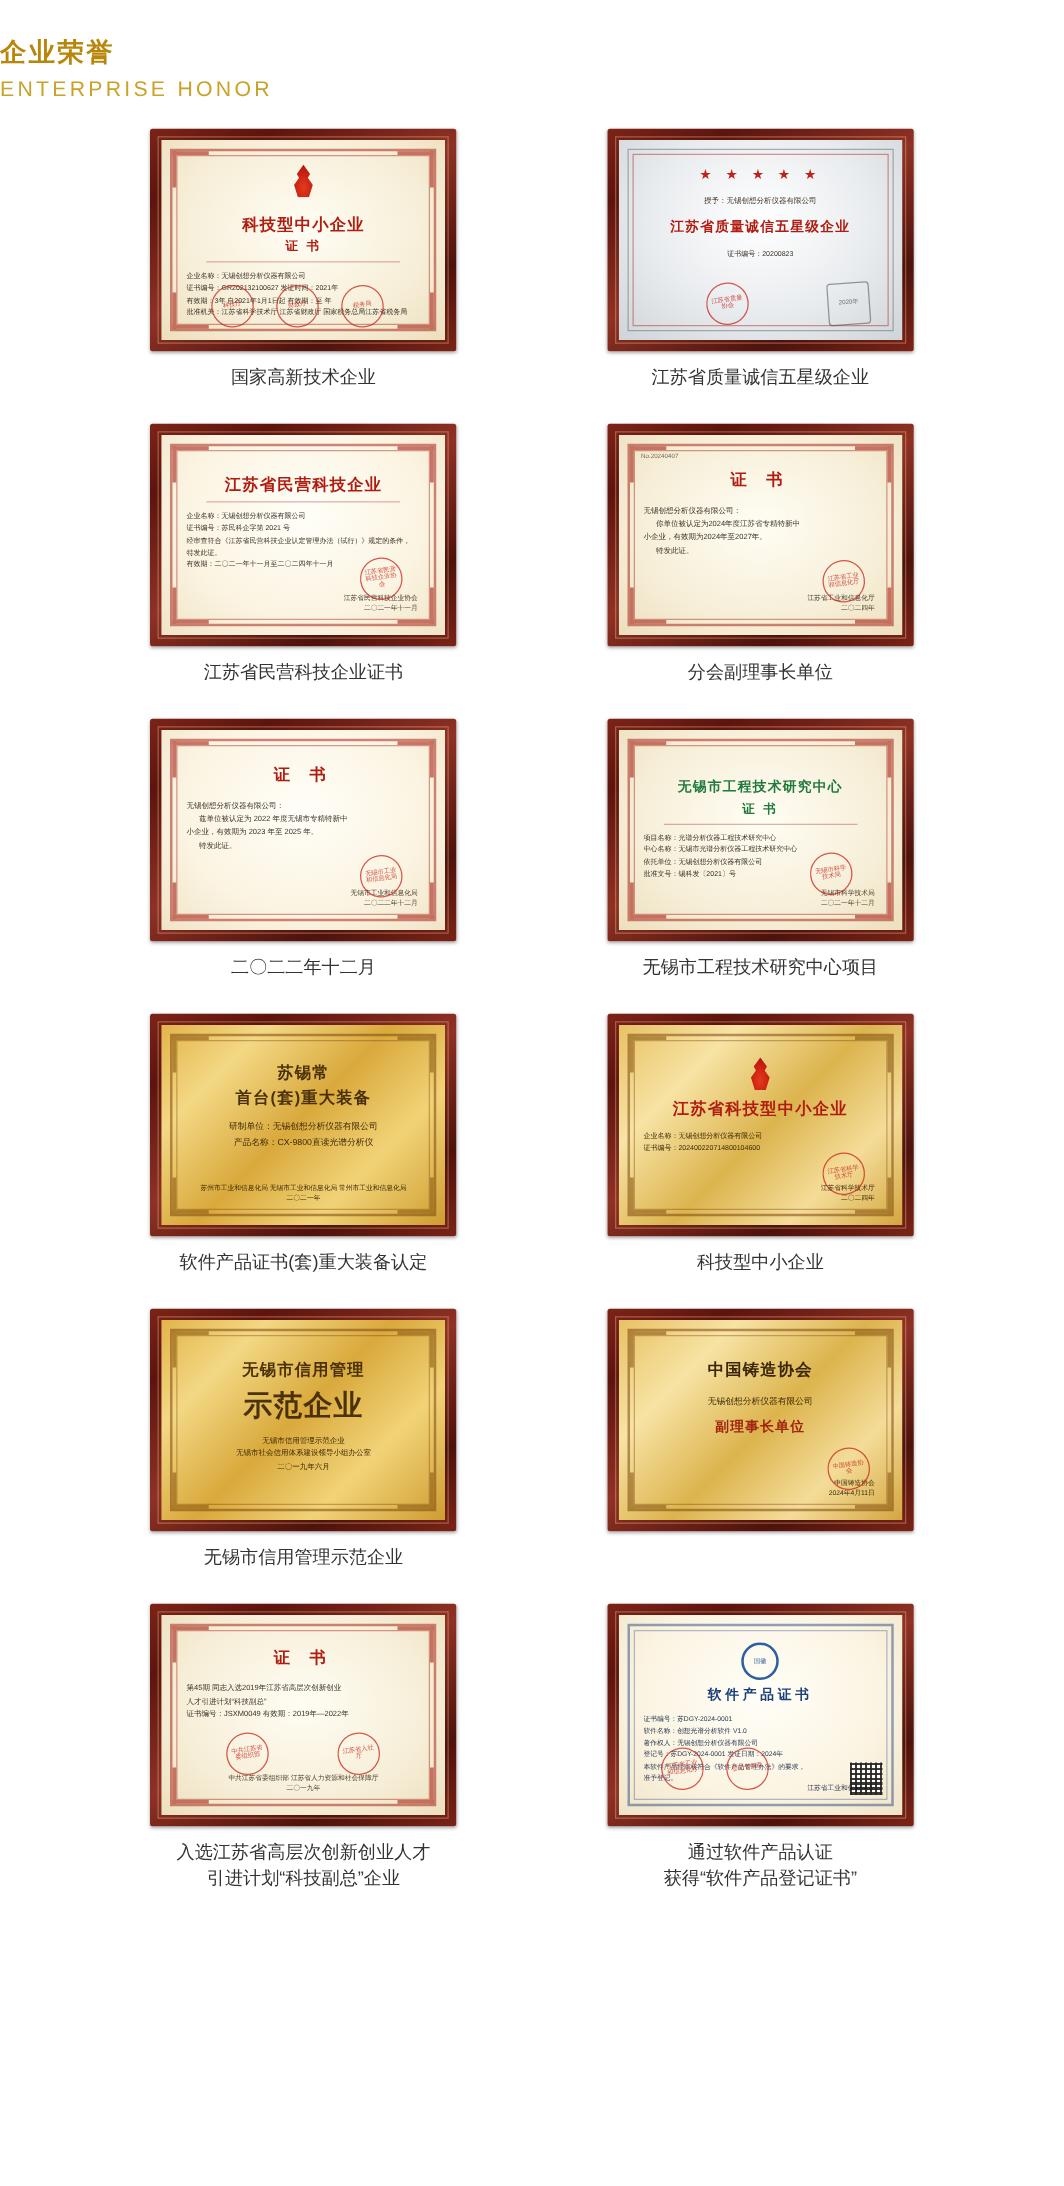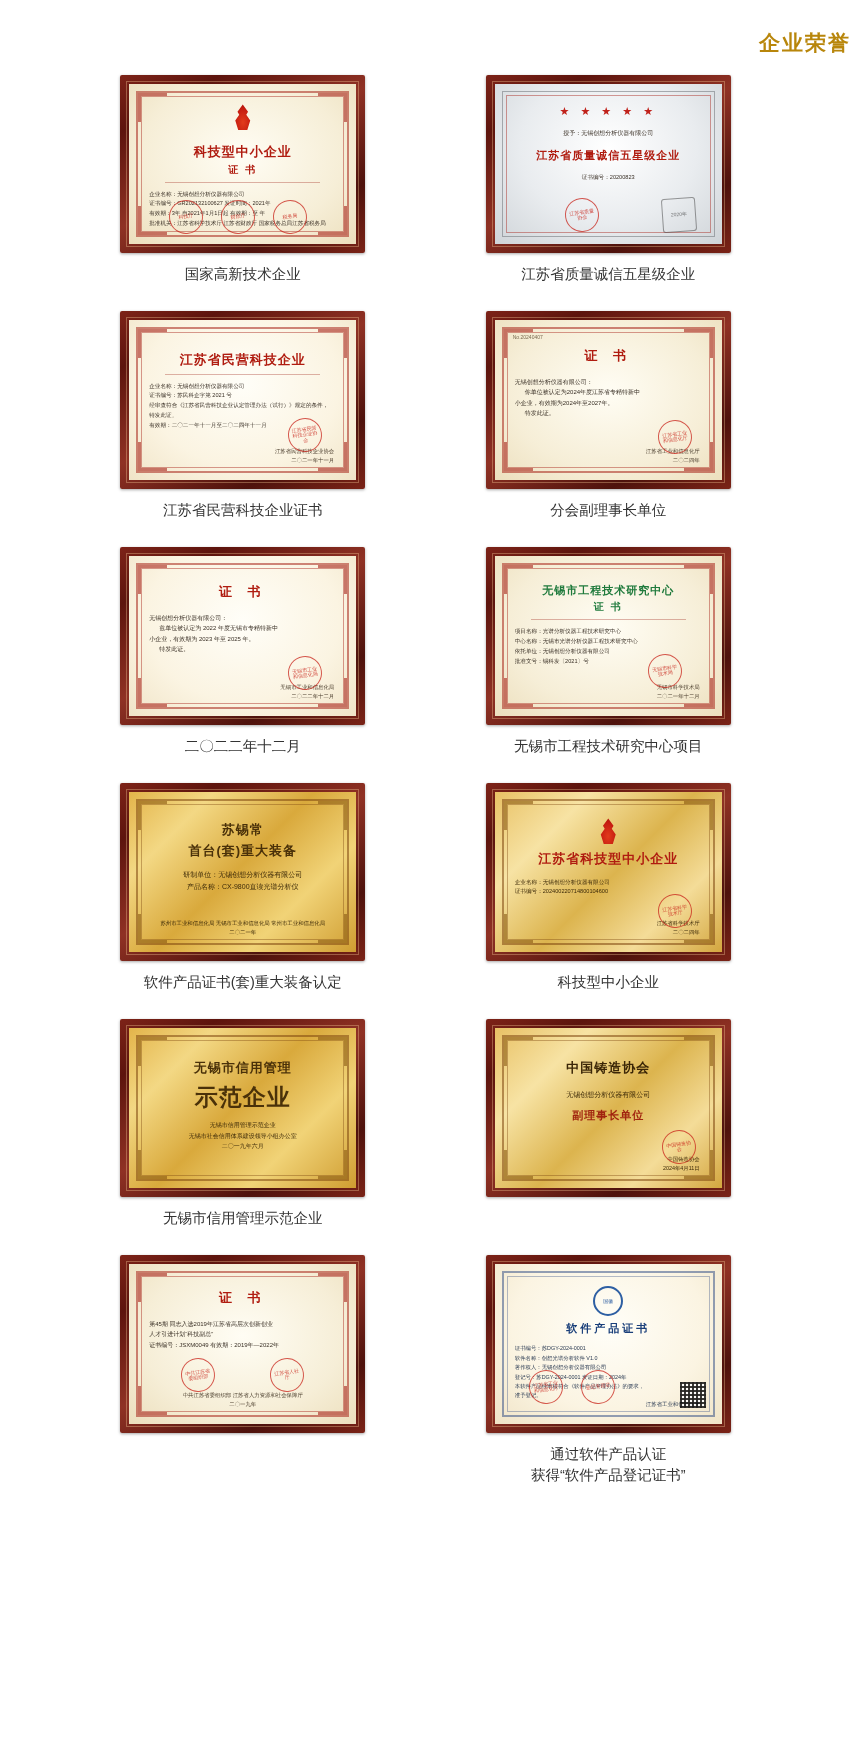--- a/index.html
+++ b/index.html
@@ -7,21 +7,21 @@
   body{
     width:851px;
     background:#ffffff;
     font-family:"Liberation Sans","DejaVu Sans",sans-serif;
     color:#333;
     -webkit-font-smoothing:antialiased;
   }
   .page{width:851px;margin:0 auto;padding:0 0 30px 0;box-sizing:border-box;}
 
   
-  .header{text-align:right;padding:28px 0 18px 0;}
+  .header{text-align:left;padding:28px 0 18px 0;}
   .header .cn{
     font-size:21px;
     font-weight:bold;
     color:#b8860b;
     letter-spacing:2px;
     line-height:1.4;
   }
   .header .en{
     font-size:17px;
     color:#c9a227;
@@ -230,20 +230,21 @@
     max-width:250px;
   }
 </style>
 </head>
 <body>
 
 <div class="page">
 
   <div class="header">
     <div class="cn">企业荣誉</div>
+    <div class="en">ENTERPRISE HONOR</div>
   </div>
 
   <div class="grid">
 
     <div class="cell">
       <div class="cert-wrap">
         <div class="frame">
           <div class="inner">
             <div class="paper ivory"></div>
             <div class="pborder"></div>
@@ -393,21 +394,21 @@
       <div class="cert-wrap">
         <div class="frame">
           <div class="inner">
             <div class="paper ivory"></div>
             <div class="pborder"></div>
             <div class="orn tl"></div>
               <div class="orn tr"></div>
               <div class="orn bl"></div>
               <div class="orn br"></div>
             <div class="cnt">
-              <div class="c-title sm" style="margin-top:16px;color:#1f7a3c;">无锡市工程技术研究中心</div>
+              <div class="c-title sm" style="margin-top:28px;color:#1f7a3c;">无锡市工程技术研究中心</div>
               <div class="c-sub" style="color:#1f7a3c;">证  书</div>
               <div class="rule"></div>
               <div class="c-body">
                 <span class="c-line">项目名称：光谱分析仪器工程技术研究中心</span>
                 <span class="c-line">中心名称：无锡市光谱分析仪器工程技术研究中心</span>
                 <span class="c-line">依托单位：无锡创想分析仪器有限公司</span>
                 <span class="c-line">批准文号：锡科发〔2021〕号</span>
               </div>
               <div class="c-foot">
                 <span class="c-line">无锡市科学技术局</span>
@@ -550,20 +551,22 @@
               <div class="c-foot left" style="right:8px;text-align:center;">
                 <span class="c-line">中共江苏省委组织部  江苏省人力资源和社会保障厅</span>
                 <span class="c-line">二〇一九年</span>
               </div>
             </div>
             <div class="seal" style="left:52px;bottom:32px;">中共江苏省委组织部</div>
             <div class="seal" style="right:52px;bottom:32px;">江苏省人社厅</div>
           </div>
         </div>
       </div>
+      <div class="caption" style="white-space:pre-line;">入选江苏省高层次创新创业人才
+引进计划“科技副总”企业</div>
     </div>
 
     <div class="cell">
       <div class="cert-wrap">
         <div class="frame">
           <div class="inner">
             <div class="paper cream"></div>
             <div class="pborder blue"></div>
             <div class="cnt">
               <div class="logo-blue">国徽</div>

